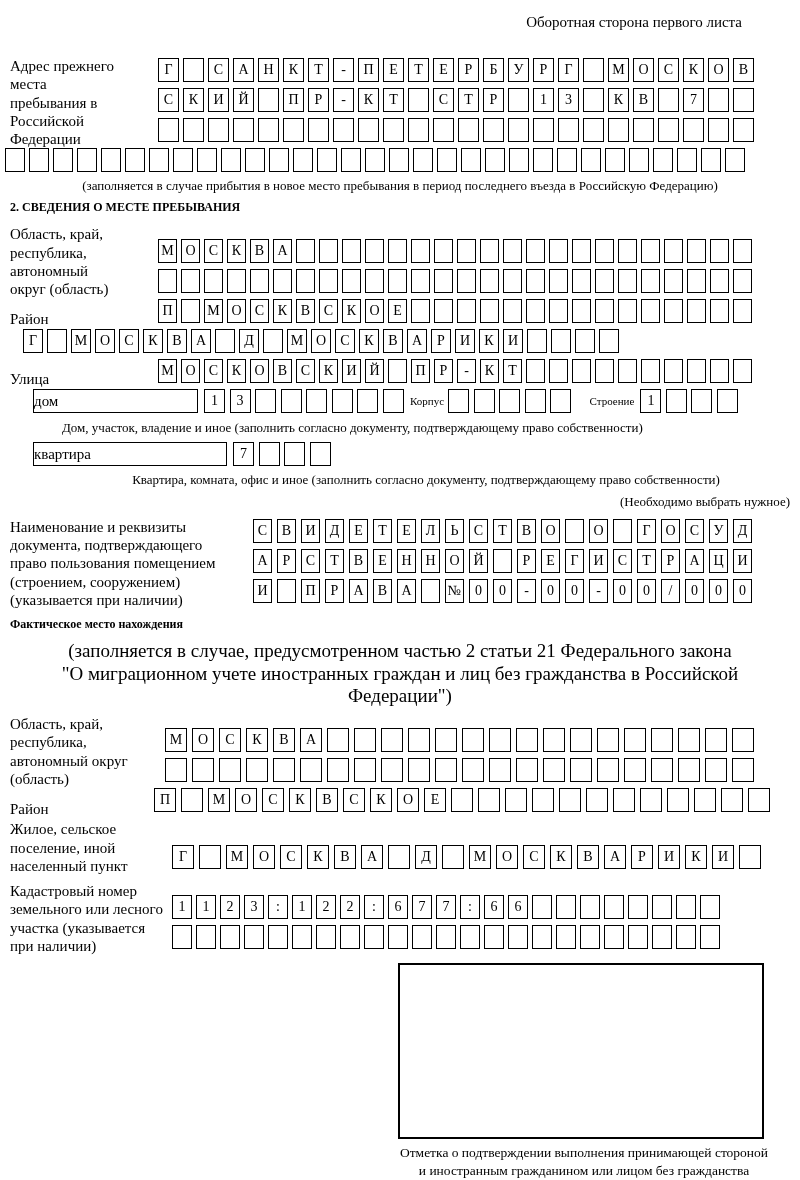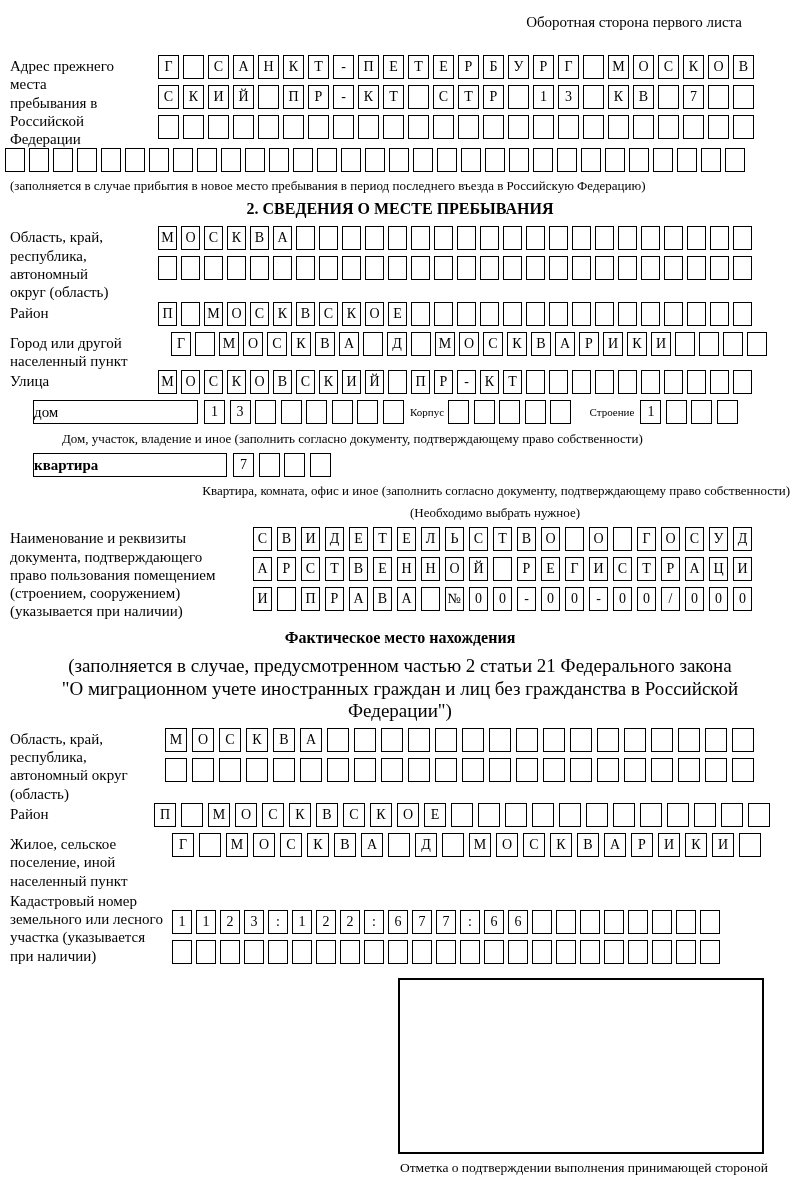--- a/index.html
+++ b/index.html
@@ -1,40 +1,40 @@
 <!DOCTYPE html>
 <html><head>
 <meta charset="utf-8">
 <style>
   html,body{margin:0;padding:0;background:#fff;color:#000;}
   body{width:800px;height:1180px;overflow:hidden;font-family:"Liberation Serif","DejaVu Serif",serif;}
   .page{padding:14px 10px 0 10px;position:relative;}
   .hdr-note{text-align:right;padding-right:48px;font-size:15px;margin-bottom:24px;}
 
-  .frow{display:flex;align-items:flex-start;}
+  .frow{display:flex;align-items:flex-end;}
   .flabel{flex:0 0 148px;font-size:15px;line-height:1.22;padding-top:2px;}
   .flabel2{flex:0 0 162px;font-size:15px;line-height:1.22;padding-top:2px;}
   .fcells{flex:1;}
 
   .cells-row{white-space:nowrap;margin-bottom:6px;line-height:0;}
   .cell{display:inline-block;border:1.8px solid #000;height:22px;line-height:22px;
         text-align:center;vertical-align:top;font-size:14px;background:#fff;}
   
   .g24 .cell{width:19px;margin-right:4px;}
   .g31 .cell{width:18px;margin-right:4px;}
   .g26 .cell{width:17px;margin-right:4px;}
   .g25 .cell{width:18px;margin-right:4px;}
   .g21 .cell{width:17px;margin-right:5px;}
   .g22 .cell{width:20px;margin-right:5px;}
   .g23 .cell{width:20px;margin-right:5px;}
   .g23k .cell{width:18px;margin-right:4px;}
   .g8 .cell,.g5 .cell,.g4 .cell{width:19px;margin-right:4.5px;}
 
-  .caption{font-size:13px;margin:2px 0 6px 0;}
-  .sec-title{font-size:16px;font-weight:bold;text-align:center;margin:0 0 8px 0;}
+  .caption{font-size:13px;text-align:center;margin:2px 0 6px 0;}
+  .sec-title{font-size:12px;font-weight:bold;text-align:left;margin:0 0 8px 0;}
 
   .labelbox{display:inline-block;border:1.8px solid #000;height:22px;line-height:22px;
             vertical-align:top;font-size:15px;}
   .inline-lbl{display:inline-block;font-size:11px;line-height:25px;vertical-align:top;}
   .cb{display:inline-block;border:1.8px solid #000;width:18px;height:22px;line-height:22px;
       text-align:center;vertical-align:top;font-size:14px;}
 
   .mesto-row{margin:4px 0 0 52px;font-size:15px;white-space:nowrap;}
   .mesto-row .cb{margin:0 8px 0 8px;}
 
@@ -77,44 +77,43 @@
   </div>
 
   <div class="frow">
     <div class="flabel">Район</div>
     <div class="fcells">
       <div class="cells-row g26"><span class="cell">П</span><span class="cell"></span><span class="cell">М</span><span class="cell">О</span><span class="cell">С</span><span class="cell">К</span><span class="cell">В</span><span class="cell">С</span><span class="cell">К</span><span class="cell">О</span><span class="cell">Е</span><span class="cell"></span><span class="cell"></span><span class="cell"></span><span class="cell"></span><span class="cell"></span><span class="cell"></span><span class="cell"></span><span class="cell"></span><span class="cell"></span><span class="cell"></span><span class="cell"></span><span class="cell"></span><span class="cell"></span><span class="cell"></span><span class="cell"></span></div>
     </div>
   </div>
 
   <div class="frow">
-    <div class="flabel" style="max-width:135px;margin-right:13px;">Город или другой населенный пункт</div>
     <div class="fcells ind13">
       <div class="cells-row g25"><span class="cell">Г</span><span class="cell"></span><span class="cell">М</span><span class="cell">О</span><span class="cell">С</span><span class="cell">К</span><span class="cell">В</span><span class="cell">А</span><span class="cell"></span><span class="cell">Д</span><span class="cell"></span><span class="cell">М</span><span class="cell">О</span><span class="cell">С</span><span class="cell">К</span><span class="cell">В</span><span class="cell">А</span><span class="cell">Р</span><span class="cell">И</span><span class="cell">К</span><span class="cell">И</span><span class="cell"></span><span class="cell"></span><span class="cell"></span><span class="cell"></span></div>
     </div>
   </div>
 
   <div class="frow">
     <div class="flabel">Улица</div>
     <div class="fcells">
       <div class="cells-row g26"><span class="cell">М</span><span class="cell">О</span><span class="cell">С</span><span class="cell">К</span><span class="cell">О</span><span class="cell">В</span><span class="cell">С</span><span class="cell">К</span><span class="cell">И</span><span class="cell">Й</span><span class="cell"></span><span class="cell">П</span><span class="cell">Р</span><span class="cell">-</span><span class="cell">К</span><span class="cell">Т</span><span class="cell"></span><span class="cell"></span><span class="cell"></span><span class="cell"></span><span class="cell"></span><span class="cell"></span><span class="cell"></span><span class="cell"></span><span class="cell"></span><span class="cell"></span></div>
     </div>
   </div>
 
   <div class="cells-row" style="margin-left:23px;">
     <span class="labelbox" style="width:163px;margin-right:6px;">дом</span><span class="g8"><span class="cell">1</span><span class="cell">3</span><span class="cell"></span><span class="cell"></span><span class="cell"></span><span class="cell"></span><span class="cell"></span><span class="cell"></span></span><span class="inline-lbl" style="margin:0 4px 0 2px;">Корпус</span><span class="g5"><span class="cell"></span><span class="cell"></span><span class="cell"></span><span class="cell"></span><span class="cell"></span></span><span class="inline-lbl" style="margin:0 6px 0 14px;">Строение</span><span class="g4"><span class="cell">1</span><span class="cell"></span><span class="cell"></span><span class="cell"></span></span>
   </div>
   <div class="caption" style="text-align:left;margin-left:52px;">Дом, участок, владение и иное (заполнить согласно документу, подтверждающему право собственности)</div>
 
   <div class="cells-row" style="margin-left:23px;">
-    <span class="labelbox" style="width:192px;margin-right:6px;font-weight:bold;">квартира</span><span class="g4"><span class="cell">7</span><span class="cell"></span><span class="cell"></span><span class="cell"></span></span>
+    <span class="labelbox" style="width:192px;margin-right:6px;">квартира</span><span class="g4"><span class="cell">7</span><span class="cell"></span><span class="cell"></span><span class="cell"></span></span>
   </div>
-  <div class="caption" style="text-align:right;margin-left:52px;">Квартира, комната, офис и иное (заполнить согласно документу, подтверждающему право собственности)</div>
+  <div class="caption" style="text-align:center;margin-left:52px;">Квартира, комната, офис и иное (заполнить согласно документу, подтверждающему право собственности)</div>
 
-  <div class="caption" style="text-align:center;margin-left:190px;margin-top:4px;">(Необходимо выбрать нужное)</div>
+  <div class="caption" style="text-align:right;margin-left:190px;margin-top:4px;">(Необходимо выбрать нужное)</div>
 
   <div class="frow">
     <div class="flabel" style="flex:0 0 243px;max-width:225px;margin-right:18px;">Наименование и реквизиты документа, подтверждающего право пользования помещением (строением, сооружением) (указывается при наличии)</div>
     <div class="fcells">
       <div class="cells-row g21"><span class="cell">С</span><span class="cell">В</span><span class="cell">И</span><span class="cell">Д</span><span class="cell">Е</span><span class="cell">Т</span><span class="cell">Е</span><span class="cell">Л</span><span class="cell">Ь</span><span class="cell">С</span><span class="cell">Т</span><span class="cell">В</span><span class="cell">О</span><span class="cell"></span><span class="cell">О</span><span class="cell"></span><span class="cell">Г</span><span class="cell">О</span><span class="cell">С</span><span class="cell">У</span><span class="cell">Д</span></div>
       <div class="cells-row g21"><span class="cell">А</span><span class="cell">Р</span><span class="cell">С</span><span class="cell">Т</span><span class="cell">В</span><span class="cell">Е</span><span class="cell">Н</span><span class="cell">Н</span><span class="cell">О</span><span class="cell">Й</span><span class="cell"></span><span class="cell">Р</span><span class="cell">Е</span><span class="cell">Г</span><span class="cell">И</span><span class="cell">С</span><span class="cell">Т</span><span class="cell">Р</span><span class="cell">А</span><span class="cell">Ц</span><span class="cell">И</span></div>
       <div class="cells-row g21"><span class="cell">И</span><span class="cell"></span><span class="cell">П</span><span class="cell">Р</span><span class="cell">А</span><span class="cell">В</span><span class="cell">А</span><span class="cell"></span><span class="cell">№</span><span class="cell">0</span><span class="cell">0</span><span class="cell">-</span><span class="cell">0</span><span class="cell">0</span><span class="cell">-</span><span class="cell">0</span><span class="cell">0</span><span class="cell">/</span><span class="cell">0</span><span class="cell">0</span><span class="cell">0</span></div>
     </div>
   </div>
 

